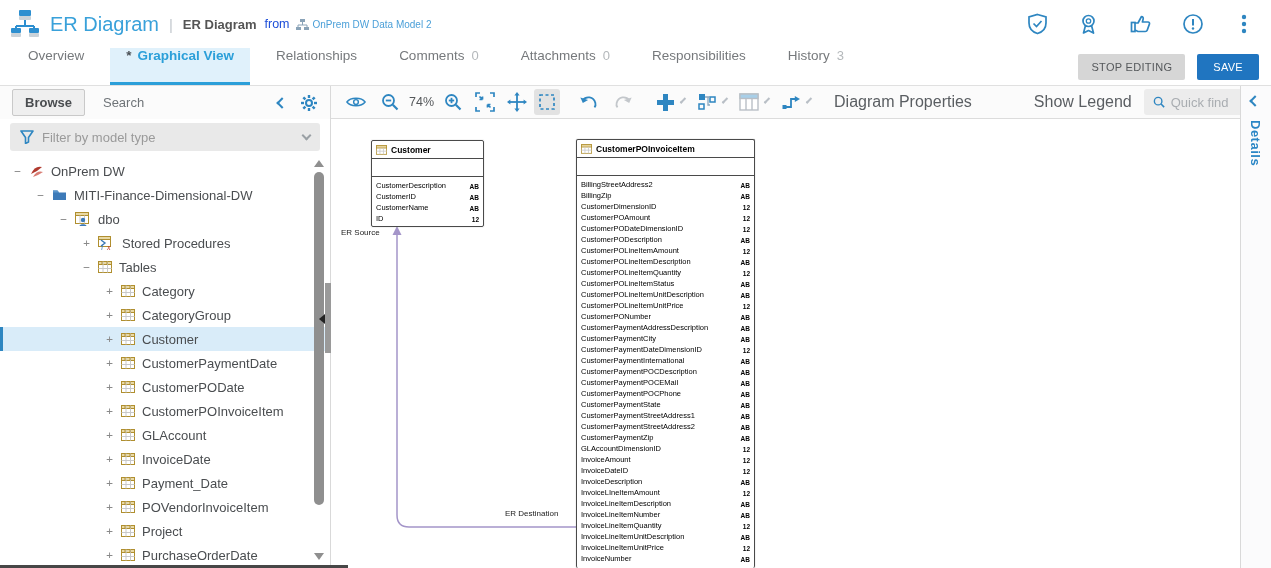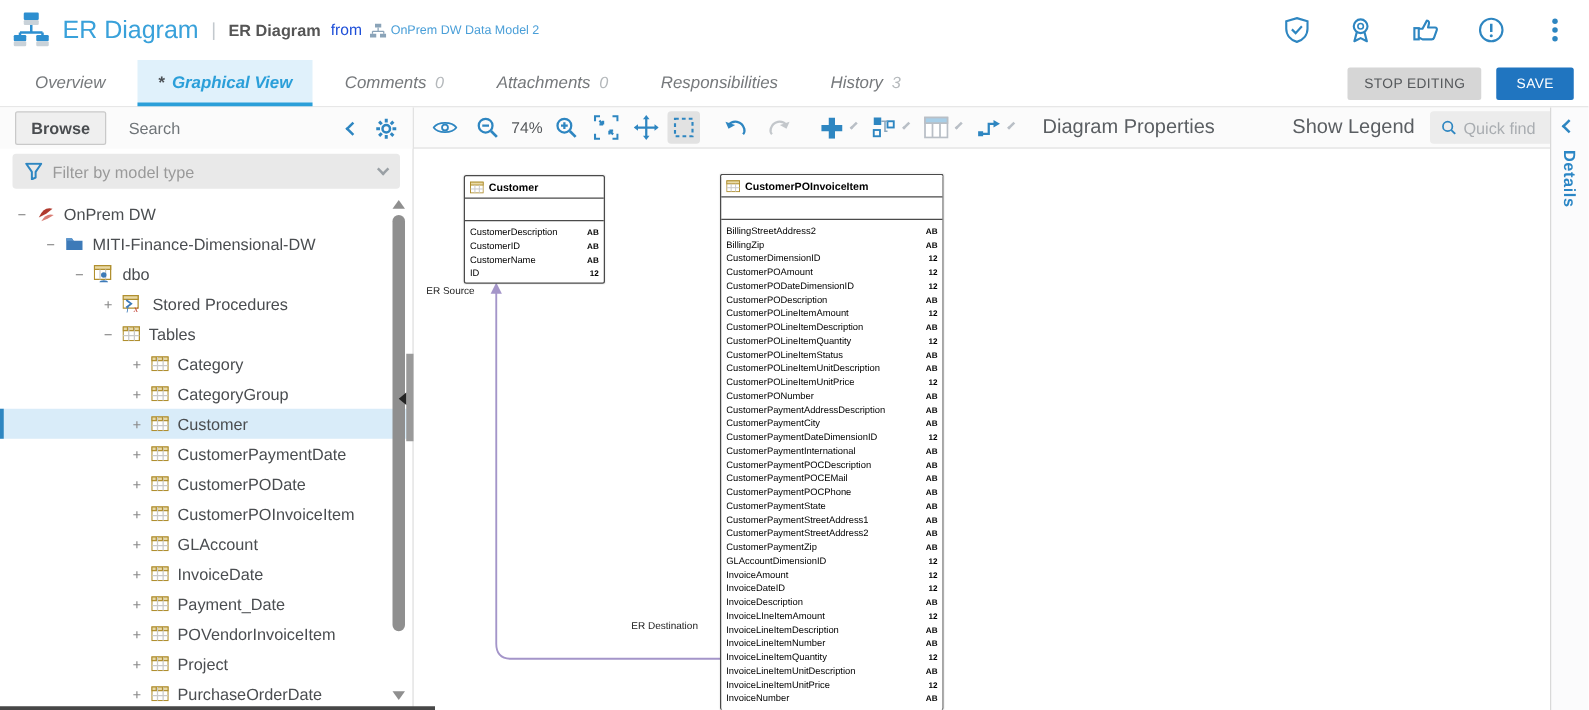--- a/index.html
+++ b/index.html
@@ -14,21 +14,21 @@
   .title-sep { color:#c3c9ce; font-size:15px; margin-right:10px; }
   .page-subtitle { font-size:13px; color:#555; font-weight:bold; margin-right:8px; }
   .from-label { font-size:12.5px; color:#1d4ed8; margin-right:6px; }
   .model-link { display:flex; align-items:center; gap:4px; font-size:10px; color:#4a9fd8; }
   .topbar-actions { margin-left:auto; display:flex; align-items:center; gap:24px; }
   .topbar-actions svg { display:block; }
 
   
   .tabbar { height:38px; display:flex; align-items:stretch; border-bottom:1px solid #e0e0e0; background:#fff; padding-left:12px; }
   .tabs { display:flex; align-items:stretch; }
-  .tab { display:flex; align-items:center; padding:0 16px; margin-right:10px; font-size:13.5px; color:#76797c; cursor:pointer; border-bottom:3px solid transparent; white-space:nowrap;font-style:italic; }
+  .tab { display:flex; align-items:flex-start; padding:0 16px; margin-right:10px; font-size:13.5px; color:#76797c; cursor:pointer; border-bottom:3px solid transparent; white-space:nowrap; }
   .tab .count { color:#b4b8bb; margin-left:7px; font-size:13px; }
   .tab.active { background:#e0f1fb; color:#2b9fd9; font-weight:bold; border-bottom:3px solid #2b9fd9; }
   .tab .prefix { color:#4a4f54; margin-right:6px; font-weight:bold; }
   .tabbar-buttons { margin-left:auto; display:flex; align-items:center; gap:12px; padding-right:12px; }
   .btn-stop { background:#d6d6d6; color:#55585b; border:none; font-size:11px; padding:7px 13px; border-radius:2px; letter-spacing:.3px; }
   .btn-save { background:#2075c0; color:#fff; border:none; font-size:11px; padding:7px 16px; border-radius:2px; letter-spacing:.3px; }
 
   
   .main { position:relative; display:flex; height:482px; }
 
@@ -166,20 +166,23 @@
   <nav class="tabbar">
     <div class="tabs" id="tabs">
         <div class="tab">
           <span>Overview</span>
         </div>
         <div class="tab active">
           <span class="prefix">*</span>
           <span>Graphical View</span>
         </div>
         <div class="tab">
+          <span>Relationships</span>
+        </div>
+        <div class="tab">
           <span>Comments</span>
           <span class="count">0</span>
         </div>
         <div class="tab">
           <span>Attachments</span>
           <span class="count">0</span>
         </div>
         <div class="tab">
           <span>Responsibilities</span>
         </div>
@@ -592,21 +595,21 @@
             </svg>
         </span>
       </div>
 
       <div class="canvas">
         <svg class="connector" width="909" height="449">
           <path d="M66 115 V396 Q66 408 78 408 H245" fill="none" stroke="#a495c9" stroke-width="1.5"></path>
           <path d="M66 107 L61.5 116 H70.5 Z" fill="#a495c9"></path>
         </svg>
         <span class="conn-label" style="left:10px; top:109px;">ER Source</span>
-        <span class="conn-label" style="left:174px; top:377px;">ER Destination</span>
+        <span class="conn-label" style="left:174px; top:390px;">ER Destination</span>
 
         <div class="entity" id="entity-0" style="left:40px; top:21px; width:113px; height:87px;">
           <div class="entity-header">
             <span class="tree-icon" style="margin-right:0">
                 <svg width="11" height="10" viewBox="0 0 14 12">
                   <rect x="0.5" y="0.5" width="13" height="11" fill="#fff" stroke="#b08f2f"></rect>
                   <rect x="0.5" y="0.5" width="13" height="3" fill="#e9d9a5" stroke="#b08f2f"></rect>
                   <line x1="5" y1="3.5" x2="5" y2="11.5" stroke="#c9c9c9"></line>
                   <line x1="9.5" y1="3.5" x2="9.5" y2="11.5" stroke="#c9c9c9"></line>
                   <line x1="0.5" y1="7.5" x2="13.5" y2="7.5" stroke="#c9c9c9"></line>

